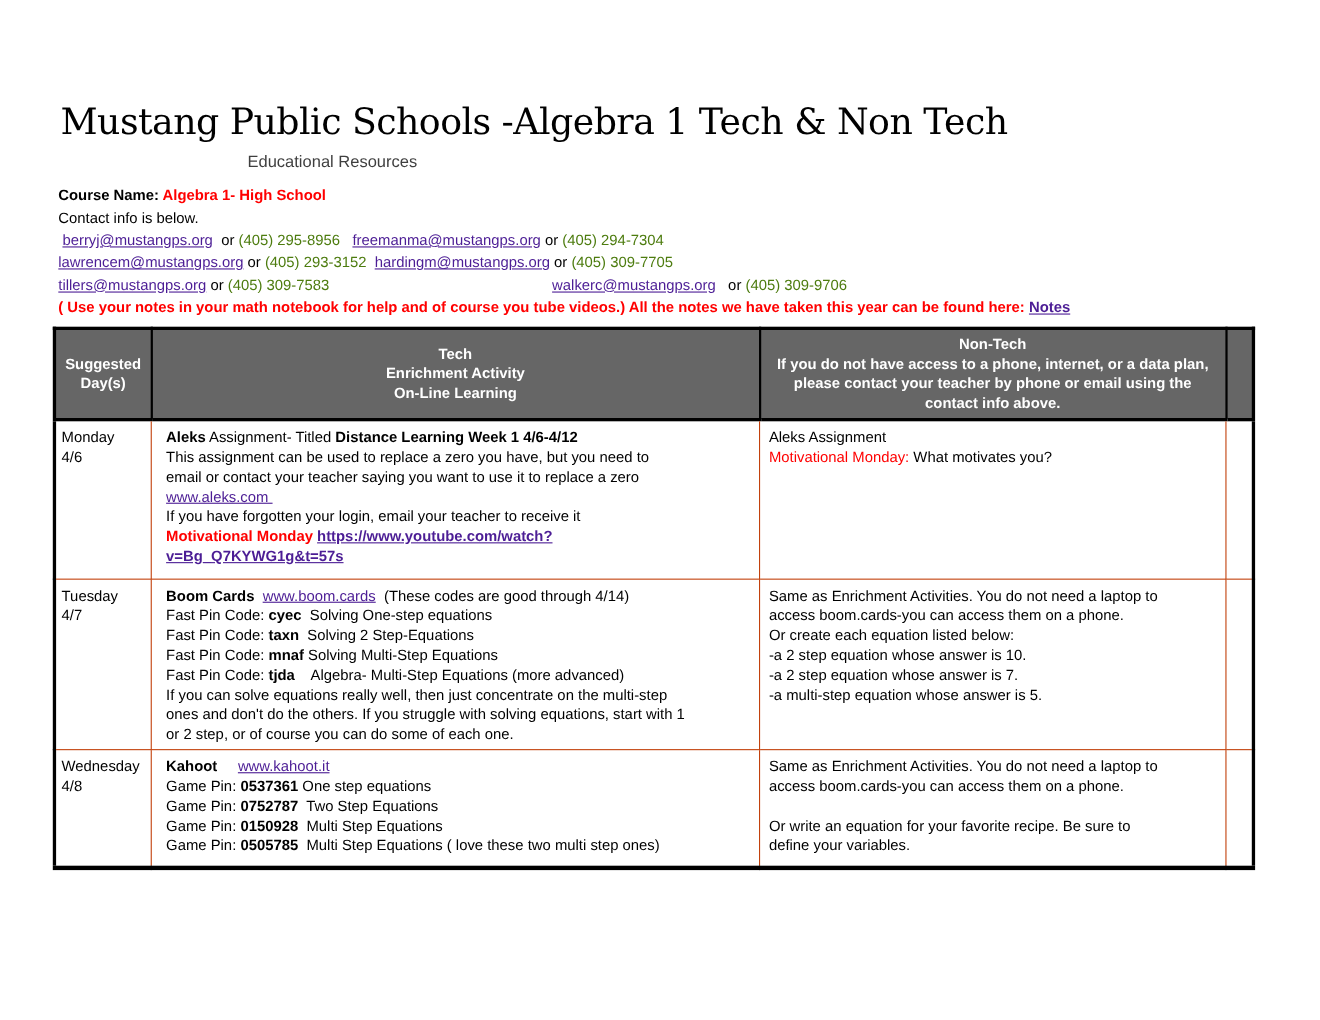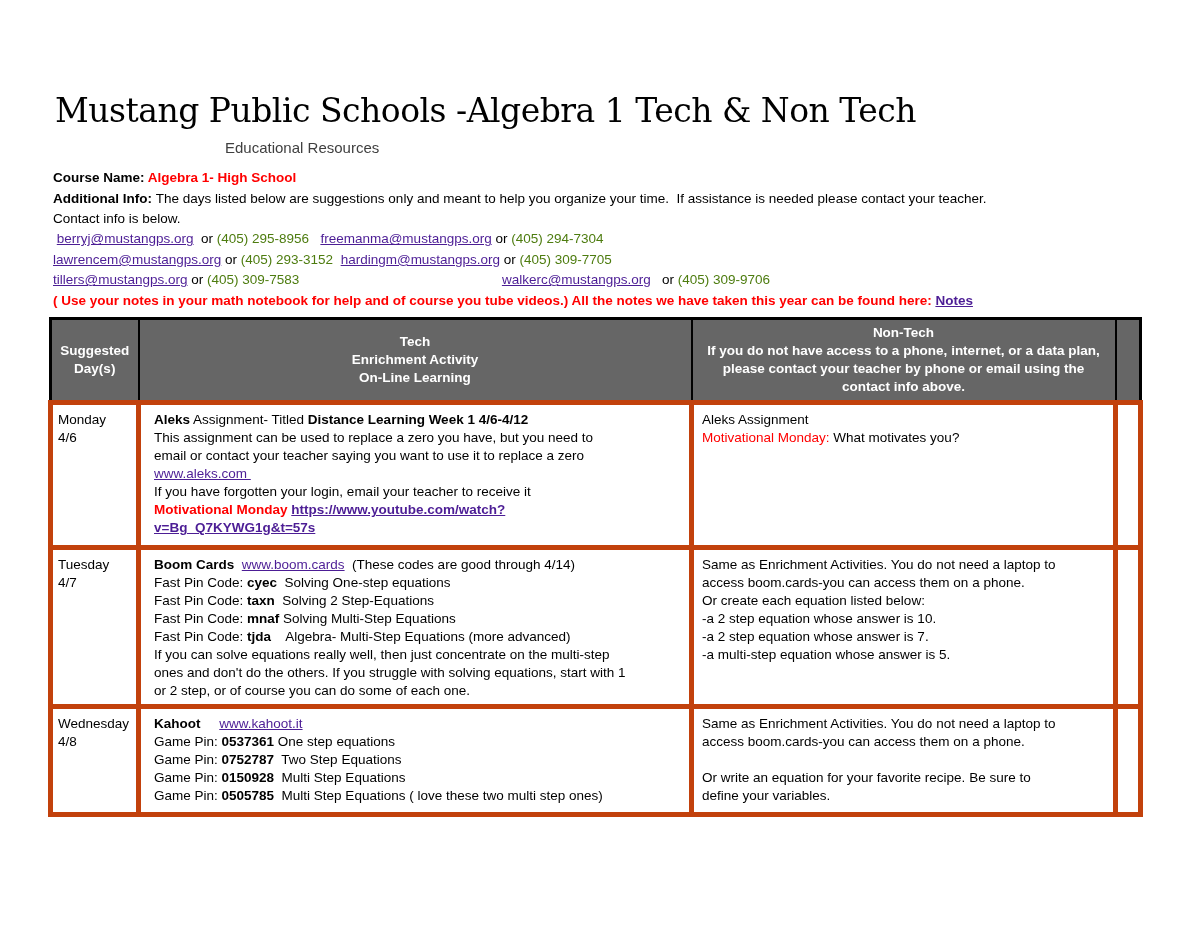--- a/index.html
+++ b/index.html
@@ -31,38 +31,37 @@
   }
   .sched thead tr { height:82px; }
   .sched th {
     background:#666666; color:#ffffff;
     font-size:13.5px; font-weight:bold; line-height:18px;
     text-align:center; vertical-align:middle;
     border:2px solid #000; border-bottom-width:3px;
     padding:4px 8px;
   }
   .sched td {
-    border:5px solid #c2410c; vertical-align:top;
+    border:1px solid #c2410c; vertical-align:top;
     font-size:13.5px; line-height:18px;
     padding:6px 8px 4px 8px; background:#fff;
   }
   .sched td.c0 { padding:6px 4px 4px 5px; }
   .sched td.c1 { padding-left:13px; }
   .tl { white-space:pre-wrap; min-height:18px; }
 </style>
 </head>
 <body>
 
 <div class="page">
   <h1 class="title">Mustang Public Schools -Algebra 1 Tech &amp; Non Tech</h1>
   <div class="subtitle">Educational Resources</div>
 
   <div class="intro">
       <div class="iline"><span class="run b">Course Name: </span><span class="run rb">Algebra 1- High School</span></div>
-      <div class="iline"><span class="run b">Additional Info: </span><span class="run">The days listed below are suggestions only and meant to help you organize your time.  If assistance is needed please contact your teacher.</span></div>
       <div class="iline"><span class="run">Contact info is below.</span></div>
       <div class="iline"><span class="run"> </span><a class="run lnk" href="#">berryj@mustangps.org</a><span class="run">  or </span><span class="run ph">(405) 295-8956</span><span class="run">   </span><a class="run lnk" href="#">freemanma@mustangps.org</a><span class="run"> or </span><span class="run ph">(405) 294-7304</span></div>
       <div class="iline"><a class="run lnk" href="#">lawrencem@mustangps.org</a><span class="run"> or </span><span class="run ph">(405) 293-3152</span><span class="run">  </span><a class="run lnk" href="#">hardingm@mustangps.org</a><span class="run"> or </span><span class="run ph">(405) 309-7705</span></div>
       <div class="iline"><a class="run lnk" href="#">tillers@mustangps.org</a><span class="run"> or </span><span class="run ph">(405) 309-7583</span><span class="run">                                                      </span><a class="run lnk" href="#">walkerc@mustangps.org</a><span class="run">   or </span><span class="run ph">(405) 309-9706</span></div>
       <div class="iline"><span class="run rb">( Use your notes in your math notebook for help and of course you tube videos.) All the notes we have taken this year can be found here: </span><a class="run lnk b" href="#">Notes</a></div>
     </div>
 
   <table class="sched">
     <colgroup>
       <col style="width:88px">

